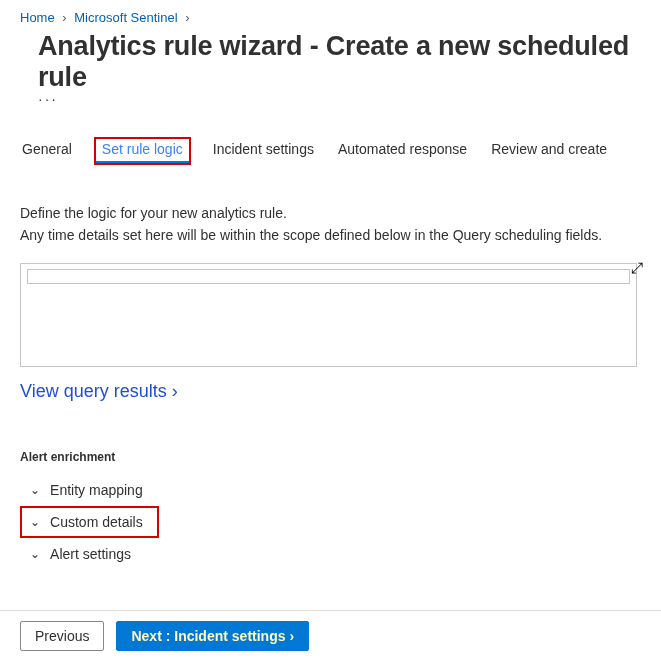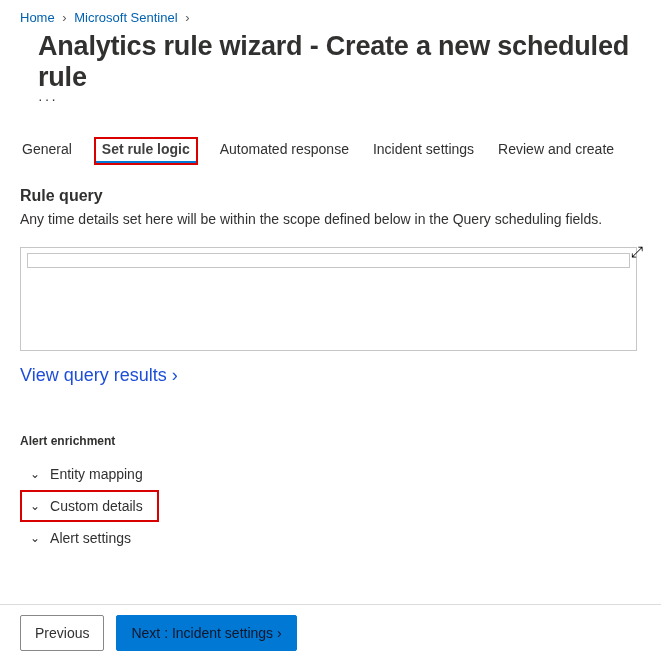--- a/index.html
+++ b/index.html
@@ -19,21 +19,21 @@
   .breadcrumb .bc-sep { color: #5a5a5a; margin: 0 4px; }
 
   
   .title-row { display: flex; align-items: baseline; margin-top: 6px; flex-direction: column; }
   .page-title { font-size: 27px; font-weight: 600; letter-spacing: -0.2px; }
   .title-more { margin-left: 18px; color: #3a3a3a; font-size: 14px; letter-spacing: 2px; position: relative; top: -2px; cursor: pointer; }
 
   
   .tabs { display: flex; gap: 20px; margin-top: 28px; font-size: 14px; }
   .tab { color: #323130; cursor: pointer; padding: 4px 2px 8px 2px; position: relative; text-align: center; }
-  .tab.active { color: #404040; font-weight: bold; }
+  .tab.active { color: #3b82f6; }
   .tab.active::after {
     content: ""; position: absolute; left: 0; right: 0; bottom: 0; height: 2px;
     background: #0078d4;
   }
   .tab-highlight { border: 2px solid #d90000; padding: 2px 6px 6px 6px; }
 
   
   .body-text { font-size: 14px; margin-top: 40px; }
   .section-title { font-size: 16px; font-weight: 600; margin-top: 22px; }
   .section-sub { font-size: 14px; margin-top: 4px; line-height: 1.45; }
@@ -67,23 +67,23 @@
   .chev { display: inline-block; font-size: 12px; line-height: 1; color: #323130; }
 
   
   .footer {
     position: absolute; left: 0; right: 0; bottom: 0;
     border-top: 1px solid #dcdcdc;
     padding: 10px 20px;
     display: flex; gap: 12px;
     background: #fff;
   }
-  .btn { font-size: 14px; height: 36px; padding: 0 14px; cursor: pointer; border-radius: 2px; }
+  .btn { font-size: 14px; height: 30px; padding: 0 14px; cursor: pointer; border-radius: 2px; }
   .btn-secondary { background: #fff; border: 1px solid #8a8886; color: #323130; }
-  .btn-primary { background: #0078d4; border: 1px solid #0078d4; color: #0f172a; font-weight: 400; text-align: center; }
+  .btn-primary { background: #0078d4; border: 1px solid #0078d4; color: #fef9c3; font-weight: 700; text-align: center; }
 </style>
 </head>
 <body>
 
 <div class="page">
 
   <div class="breadcrumb">
     <a class="bc-link">Home</a>
     <span class="bc-sep">›</span>
     <a class="bc-link">Microsoft Sentinel</a>
@@ -91,27 +91,27 @@
   </div>
 
   <div class="title-row">
     <div class="page-title">Analytics rule wizard - Create a new scheduled rule</div>
     <div class="title-more">···</div>
   </div>
 
   <div class="tabs">
     <div class="tab">General</div>
     <div class="tab active tab-highlight">Set rule logic</div>
+    <div class="tab">Incident settings</div>
     <div class="tab">Automated response</div>
-    <div class="tab">Incident settings</div>
     <div class="tab">Review and create</div>
   </div>
 
+  <div class="body-text">Define the logic for your new analytics rule.</div>
 
-  <div class="section-title">Rule query</div>
   <div class="section-sub">Any time details set here will be within the scope defined below in the Query scheduling fields.</div>
 
   <div class="query-block">
     <span class="expand-icon">⤢</span>
     <div class="query-box">
       <div class="query-input-line"></div>
     </div>
     <a class="view-link">View query results ›</a>
   </div>
 

